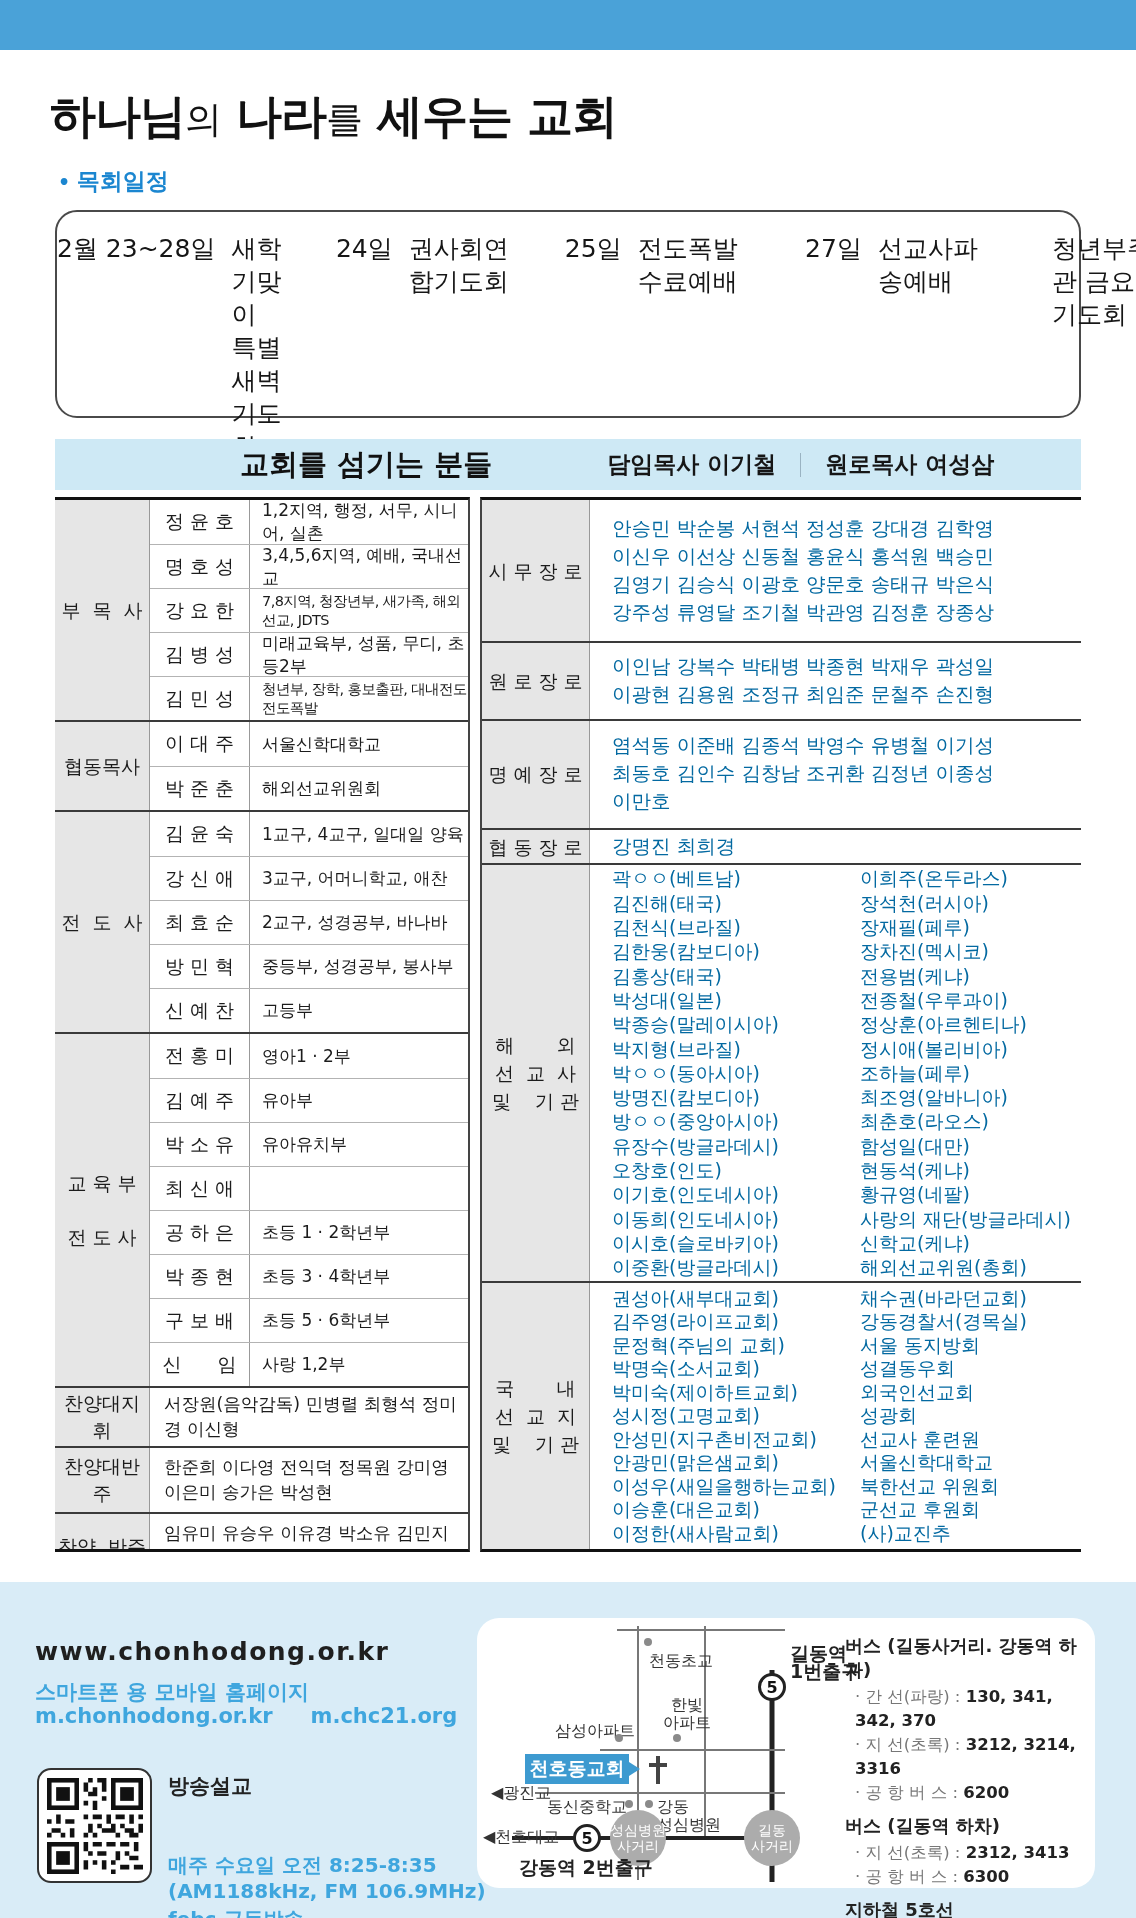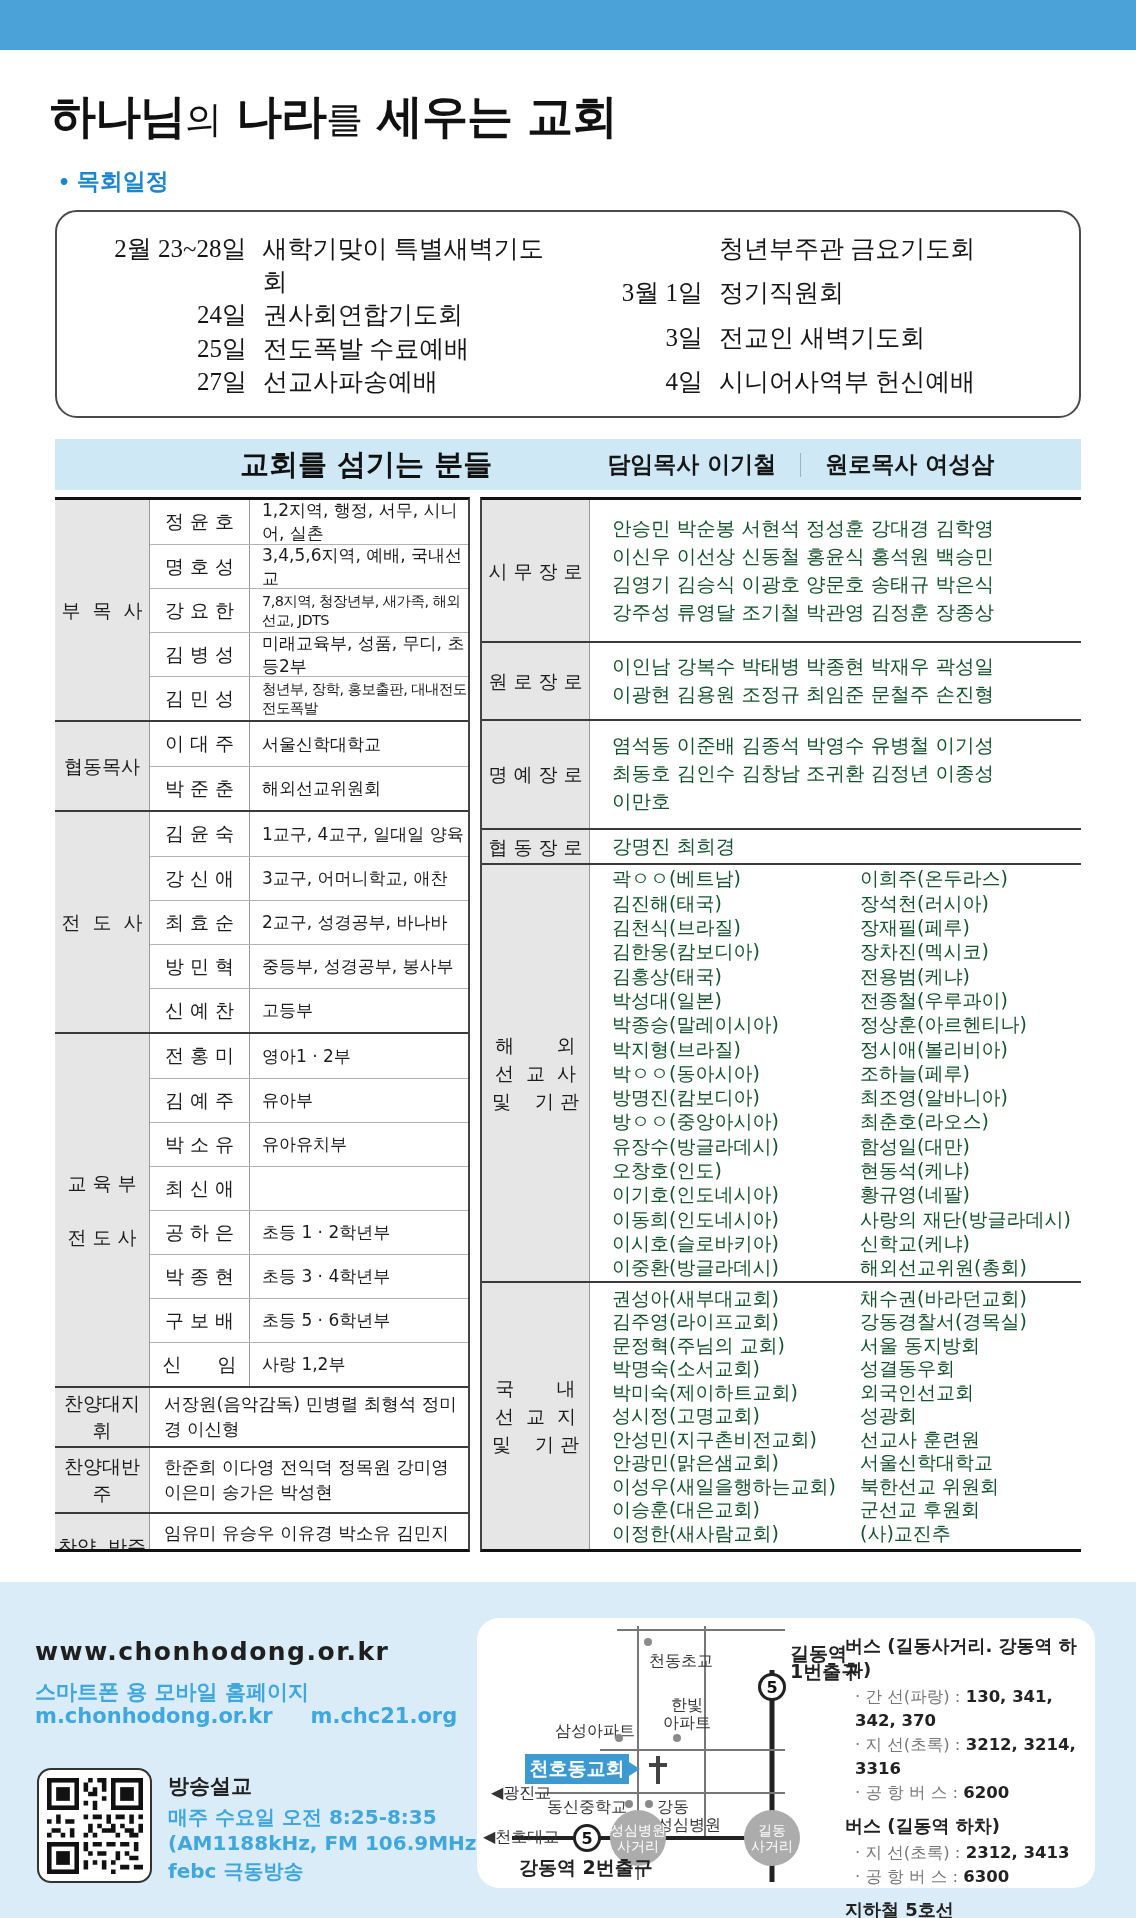--- a/index.html
+++ b/index.html
@@ -10,21 +10,21 @@
 
   .title { position:absolute; left:50px; top:86px; font-size:46px; color:#111; letter-spacing:-1px; white-space:nowrap; }
   .title .t-bold { font-weight:800; }
   .title .t-light { font-weight:400; font-size:37px; }
 
   .sched-head { position:absolute; left:58px; top:166px; color:#1B86D0; font-size:23px; font-weight:700; }
   .sched-head::before { content:"• "; font-size:19px; }
 
   .sched-box { position:absolute; left:55px; top:210px; width:1026px; height:208px;
     border:2px solid #4a4a4a; border-radius:22px; display:flex; padding:20px 0 18px 0; }
-  .sch-col { flex:1; display:flex; flex-direction:column; justify-content:space-between;font-family:Liberation Serif, serif; }
+  .sch-col { flex:1; display:flex; flex-direction:row; justify-content:space-between; }
   .sch-row { display:flex; font-size:25px; color:#161616; }
   .sch-date { width:190px; text-align:right; white-space:pre; }
   .sch-col.right .sch-date { width:135px; }
   .sch-event { margin-left:16px; }
 
   .serving-header { position:absolute; left:55px; top:439px; width:1026px; height:51px;
     background:#CEE9F5; display:flex; align-items:center; }
   .serving-title { margin-left:185px; font-size:29px; font-weight:800; color:#111; }
   .pastors { margin-left:115px; font-size:23px; font-weight:700; color:#161616; display:flex; align-items:center; }
   .pastor-divider { width:1px; height:24px; background:#9ab3c2; margin:0 24px; }
@@ -52,38 +52,38 @@
   .lfull .val { flex:1; display:flex; align-items:center; padding:4px 10px 4px 14px;
     font-size:17.5px; color:#1c1c1c; line-height:25px; }
   .lfull.h1 { height:60px; } .lfull.h2 { height:66px; }
 
   .rsec { display:flex; border-top:2px solid #3a3a3a; }
   .rsec:first-child { border-top:none; }
   .rcat { width:108px; background:#E6E6E6; display:flex; align-items:center; justify-content:center;
     text-align:center; font-size:19px; color:#1c1c1c; border-right:1px solid #999;
     white-space:pre-wrap; line-height:28px; }
   .rval { flex:1; display:flex; align-items:center; padding:8px 4px 8px 22px;
-    font-size:19.5px; color:#14532d; }
+    font-size:19.5px; color:#0369a1; }
   .rlines { white-space:pre-line; }
   .lh28 .rlines { line-height:28px; }
   .rval.two { align-items:center; }
   .rcol { white-space:pre-line; font-size:19px; }
   .rcol.c1 { width:248px; }
   .sec-h1 { height:142px; } .sec-h2 { height:78px; } .sec-h3 { height:110px; } .sec-h4 { height:35px; }
   .sec-h5 { height:418px; } .sec-h5 .rcol { line-height:24.3px; }
   .sec-h6 { height:268px; } .sec-h6 .rcol { line-height:23.5px; }
 
   .footer { position:absolute; left:0; top:1582px; width:1136px; height:336px; background:#D9ECF7; }
   .website { position:absolute; left:35px; top:55px; font-size:25px; font-weight:800; color:#1f1f1f; letter-spacing:1.5px; }
   .mobile-head { position:absolute; left:35px; top:96px; font-size:21px; font-weight:700; color:#3FA6DE; }
   .mobile-urls { position:absolute; left:35px; top:122px; font-size:21px; font-weight:700; color:#3FA6DE; display:flex; gap:38px; }
   .qr-box { position:absolute; left:37px; top:186px; width:115px; height:115px; background:#fff;
     border:2px solid #333; border-radius:14px; display:flex; align-items:center; justify-content:center; }
   .bc-title { position:absolute; left:168px; top:190px; font-size:21px; font-weight:800; color:#222; }
-  .bc-line { position:absolute; left:168px; font-size:20px; font-weight:700; color:#3FA6DE; }
+  .bc-line { position:absolute; left:168px; font-size:20px; font-weight:700; color:#3FA6DE;margin-top:48px; }
   .bc-l1 { top:222px; } .bc-l2 { top:249px; } .bc-l3 { top:276px; }
 
   .map-box { position:absolute; left:477px; top:36px; width:618px; height:270px; background:#fff; border-radius:22px; }
   .map-label { position:absolute; font-size:16px; color:#333; white-space:pre-line; line-height:18px; }
   .map-label.bold { font-weight:700; color:#222; font-size:19px; }
   .mdot { position:absolute; width:8px; height:8px; border-radius:50%; background:#8a8a8a; }
   .line5 { position:absolute; width:28px; height:28px; border-radius:50%; background:#fff;
     border:3px solid #222; font-size:16px; font-weight:700; color:#111;
     display:flex; align-items:center; justify-content:center; }
   .junction { position:absolute; width:56px; height:56px; border-radius:50%; background:#ACACAC;

